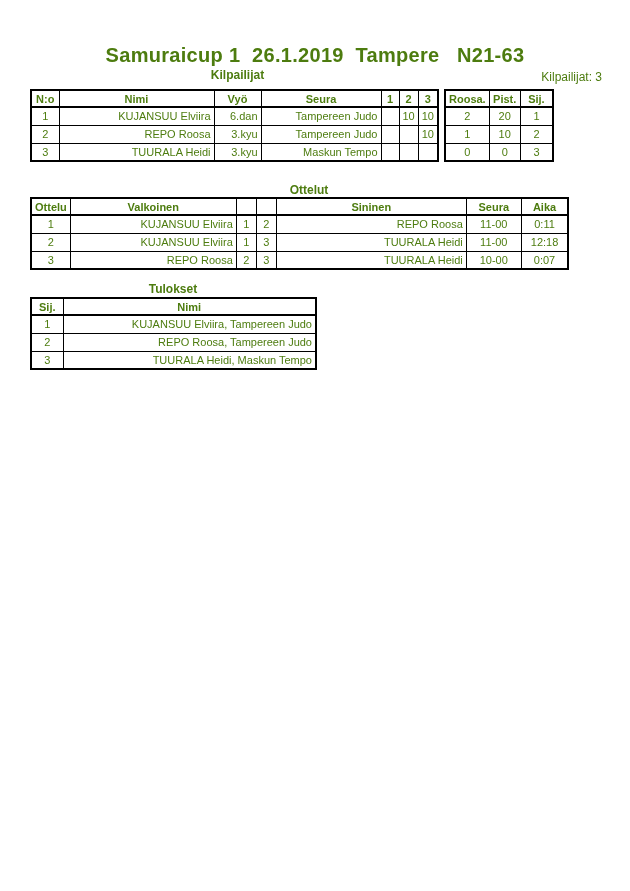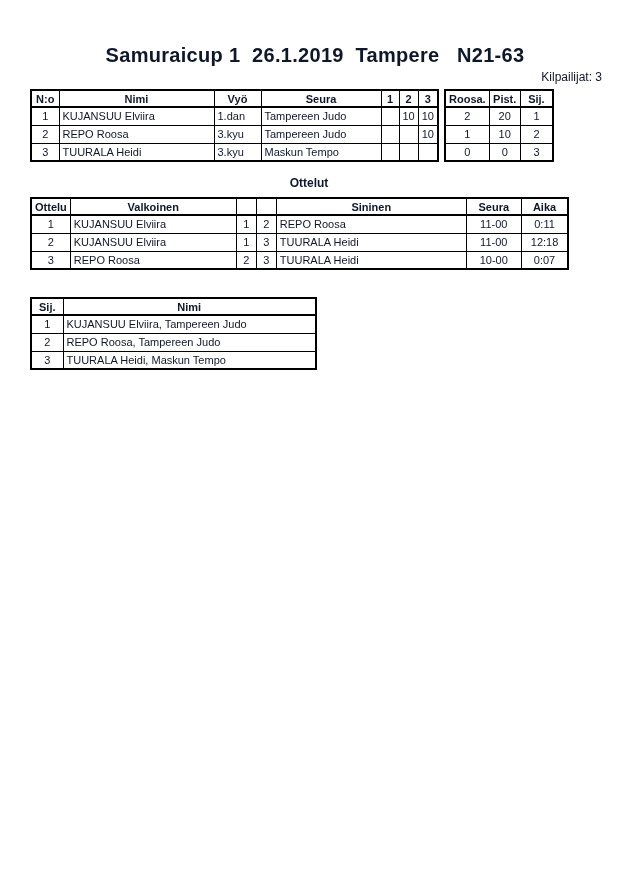--- a/index.html
+++ b/index.html
@@ -1,52 +1,53 @@
 <!DOCTYPE html>
 <html><head>
 <meta charset="utf-8">
 <style>
   * { margin:0; padding:0; box-sizing:border-box; }
   html, body { background:#ffffff; }
   .page {
     position:relative; width:630px; height:891px; background:#fff;
-    font-family:"Liberation Sans","DejaVu Sans",sans-serif; color:#0f172a; overflow:hidden;
+    font-family:"Liberation Sans","DejaVu Sans",sans-serif; color:#4d7c0f; overflow:hidden;
   }
   .doc-title {
     position:absolute; top:44px; left:0; width:100%; text-align:center;
     font-size:20px; font-weight:bold; white-space:pre; letter-spacing:.3px;
   }
   .sec-heading { position:absolute; font-size:12px; font-weight:bold; }
   .kilp-heading   { top:68px;  left:0;    width:475px; text-align:center; }
-  .ottelut-heading{ top:176px; left:0;    width:582px; text-align:center;padding-left:36px; }
+  .ottelut-heading{ top:183px; left:0;    width:582px; text-align:center;padding-left:36px; }
   .tulokset-heading{ top:282px; left:30px; width:286px; text-align:center; }
   .kilp-count { position:absolute; top:70px; right:28px; font-size:12px; }
 
   .tbl-row { position:absolute; left:30px; display:flex; gap:5px; align-items:flex-start; }
   .t1 { top:89px; }
   .t2 { top:197px;border-radius:25px; }
   .t3 { top:297px; }
 
   table.grid { border-collapse:collapse; table-layout:fixed; border:2px solid #000; background:#fff; }
   .grid th, .grid td {
     border:1px solid #000; font-size:11px; line-height:14px; height:18px;
     padding:0 3px; overflow:hidden; white-space:nowrap;
   }
   .grid thead th { border-bottom:2px solid #000; font-weight:bold; height:17px; text-align:center; }
   .c { text-align:center; }
-  .l { text-align:left; }
+  .l { text-align:right; }
   .tight { padding:0 1px;margin-top:38px; }
 </style>
 </head>
 <body>
 
 <div class="page">
 
   <div class="doc-title">Samuraicup 1  26.1.2019  Tampere   N21-63</div>
 
+  <div class="sec-heading kilp-heading">Kilpailijat</div>
   <div class="kilp-count">Kilpailijat: 3</div>
 
   <div class="tbl-row t1">
     <table class="grid">
       <colgroup>
         <col style="width:28px">
           <col style="width:155px">
           <col style="width:47px">
         <col style="width:120px">
           <col style="width:18px">
@@ -61,21 +62,21 @@
           <th>Seura</th>
           <th class="tight">1</th>
           <th class="tight">2</th>
           <th class="tight">3</th>
         </tr>
       </thead>
       <tbody>
         <tr>
           <td class="c">1</td>
           <td class="l">KUJANSUU Elviira</td>
-          <td class="l">1.dan</td>
+          <td class="l">6.dan</td>
           <td class="l">Tampereen Judo</td>
           <td class="c tight"></td>
           <td class="c tight">10</td>
           <td class="c tight">10</td>
         </tr>
         <tr>
           <td class="c">2</td>
           <td class="l">REPO Roosa</td>
           <td class="l">3.kyu</td>
           <td class="l">Tampereen Judo</td>
@@ -177,20 +178,21 @@
           <td class="c tight">2</td>
           <td class="c tight">3</td>
           <td class="l">TUURALA Heidi</td>
           <td class="c">10-00</td>
           <td class="c">0:07</td>
         </tr>
       </tbody>
     </table>
   </div>
 
+  <div class="sec-heading tulokset-heading">Tulokset</div>
 
   <div class="tbl-row t3">
     <table class="grid">
       <colgroup>
           <col style="width:32px">
           <col style="width:253px">
         </colgroup>
       <thead>
         <tr>
           <th class="tight">Sij.</th>

